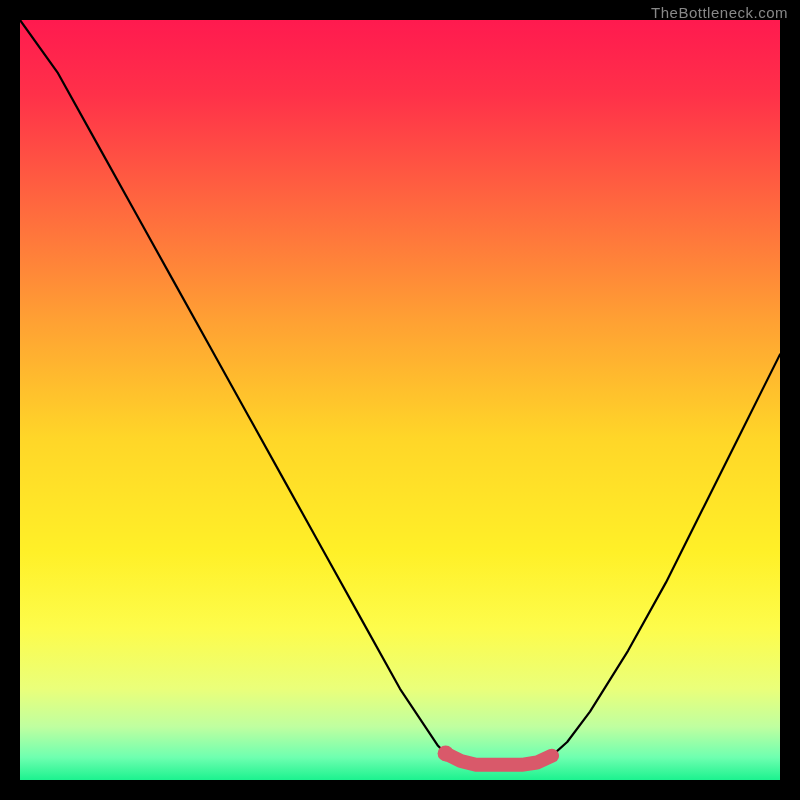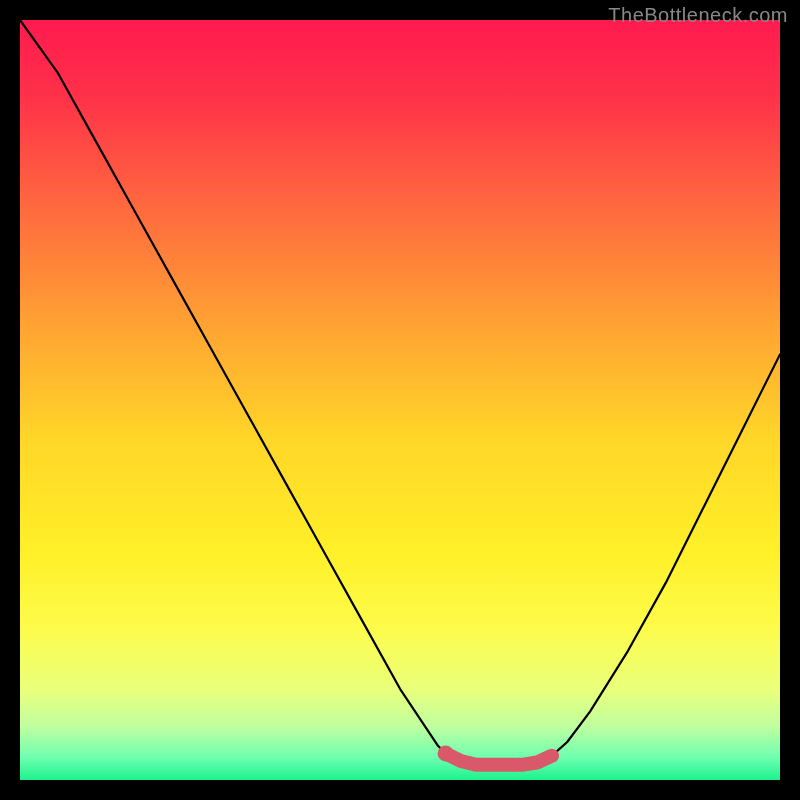--- a/index.html
+++ b/index.html
@@ -1,17 +1,17 @@
 <!DOCTYPE html>
 <html><head>
 <meta charset="utf-8">
 <style>
   * { margin: 0; padding: 0; box-sizing: border-box; }
   body { width: 800px; height: 800px; background: #000; position: relative; font-family: Arial, sans-serif; }
-  .watermark { position: absolute; top: 4px; right: 12px; color: #888; font-size: 20px; letter-spacing: 0.5px; z-index: 10; }
+  .watermark { position: absolute; top: 4px; right: 12px; color: #888; font-size: 15px; letter-spacing: 0.5px; z-index: 10; }
   .plot-area { position: absolute; left: 20px; top: 20px; width: 760px; height: 760px; overflow: hidden; }
   .gradient { position: absolute; inset: 0; }
   .curve-svg { position: absolute; inset: 0; width: 100%; height: 100%; }
 </style>
 </head>
 <body>
 
 <div class="watermark">TheBottleneck.com</div>
 
 <div class="plot-area">

